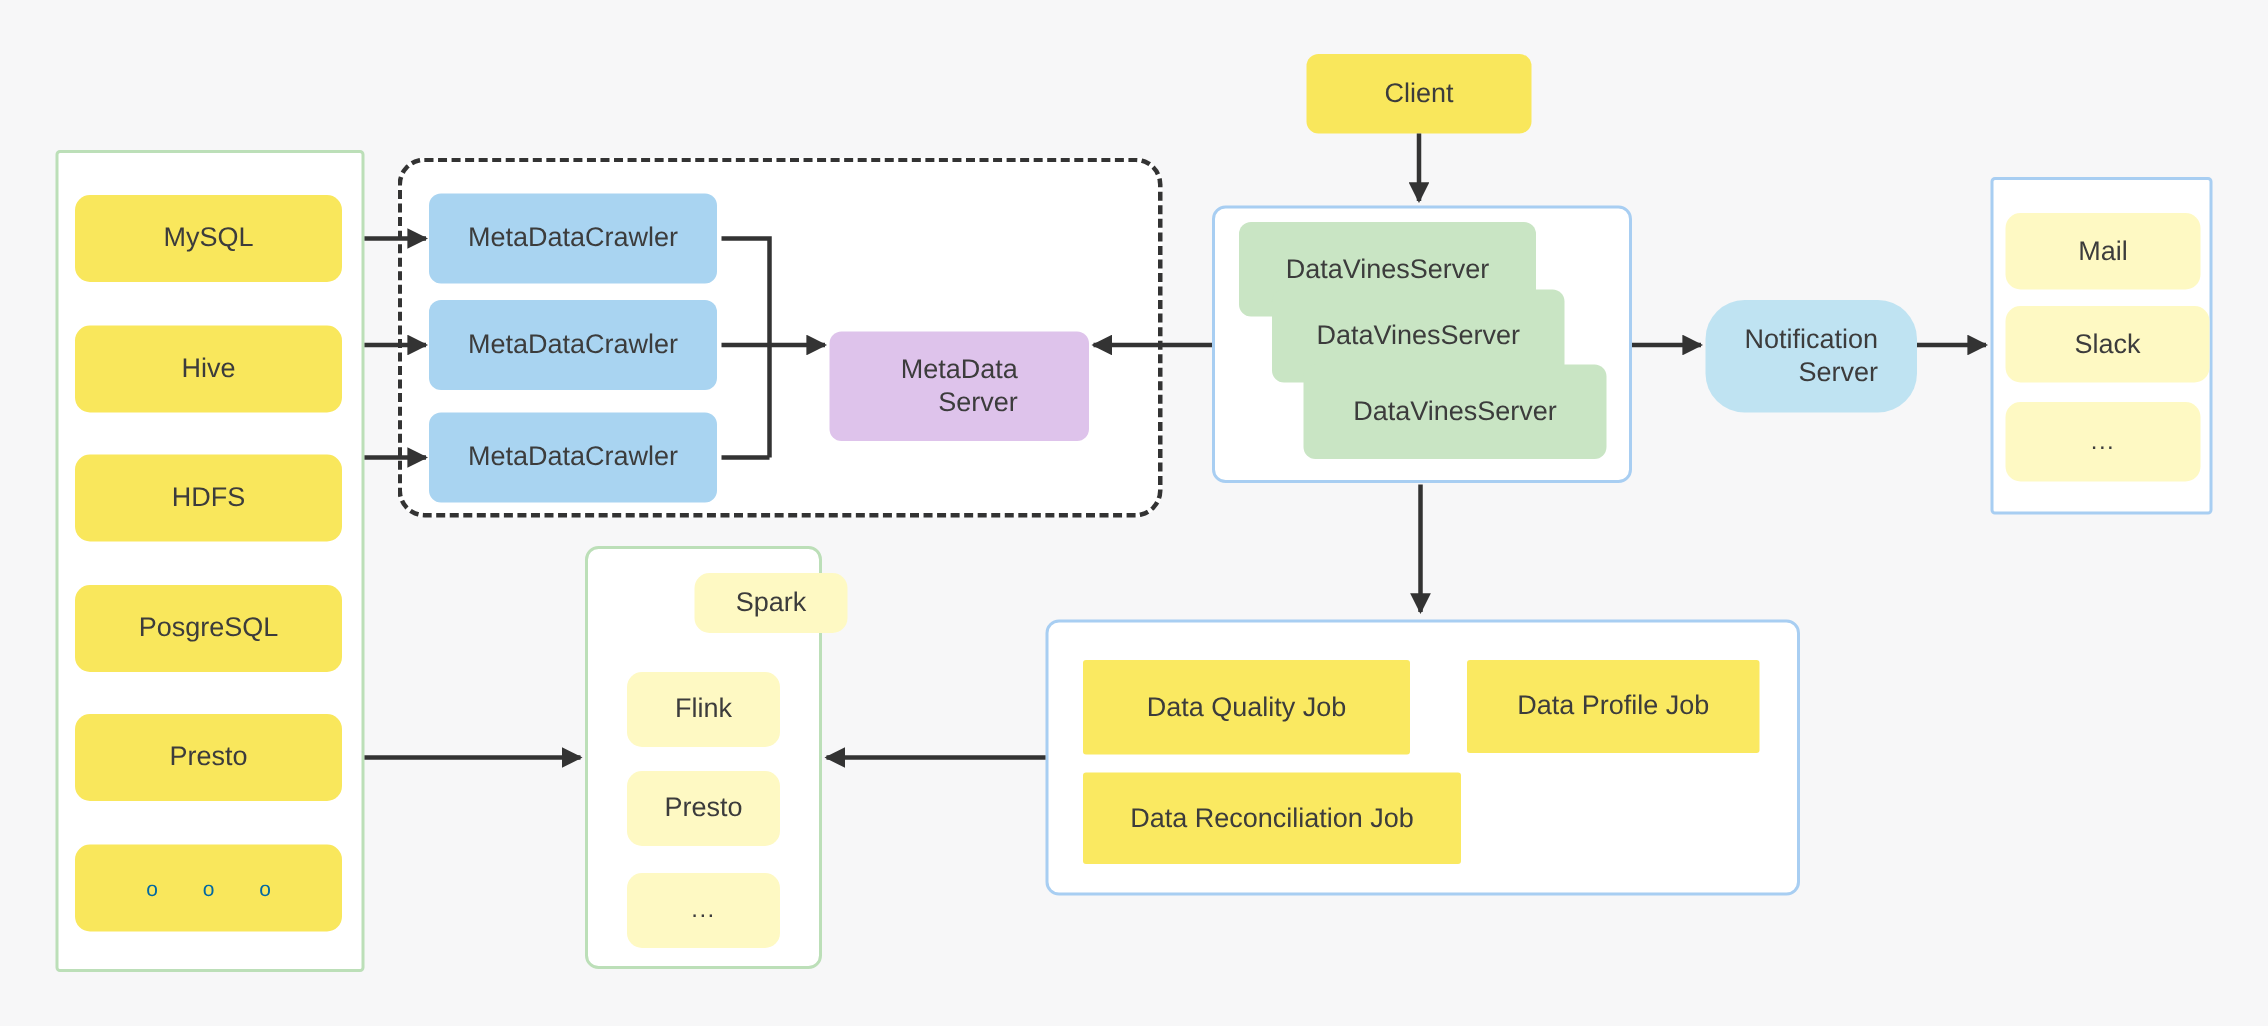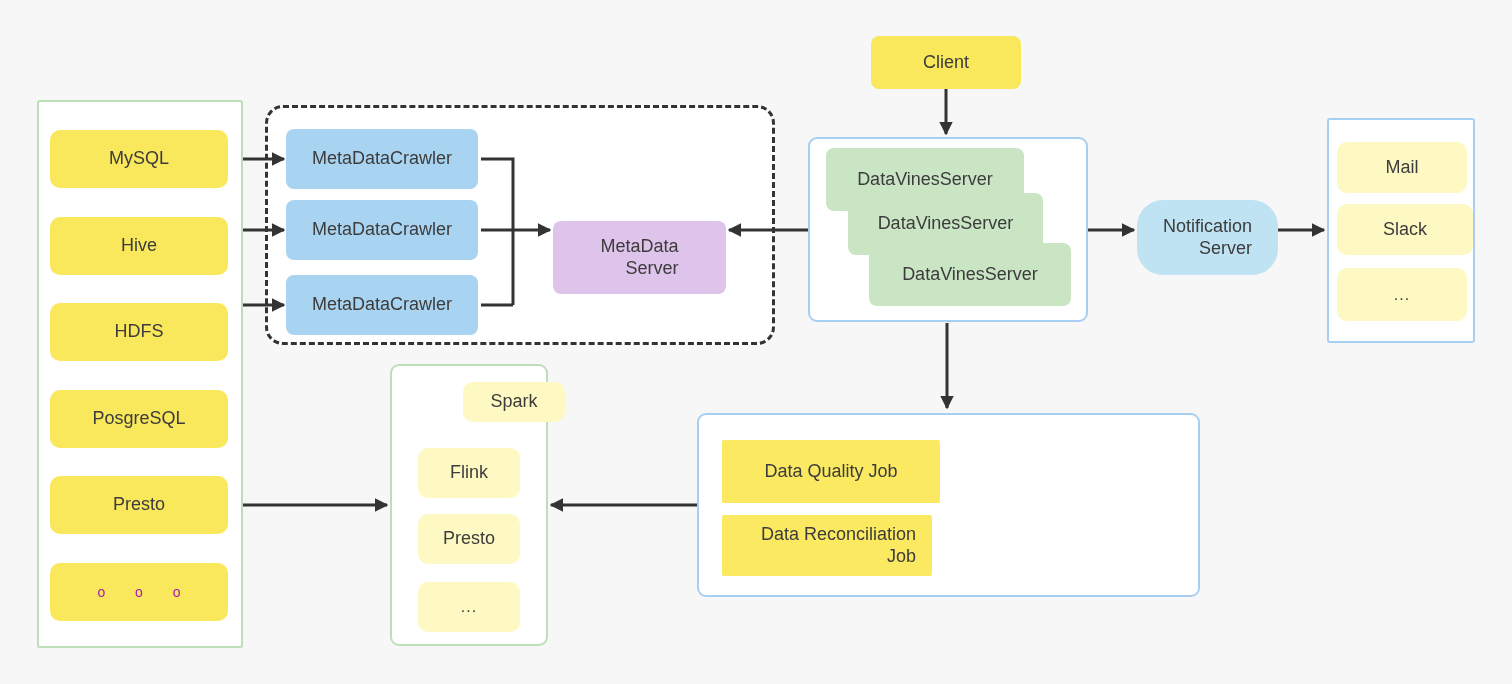--- a/index.html
+++ b/index.html
@@ -36,21 +36,21 @@
 
   
   .yellow  { background: #F9E75C; border-radius: 10px; }
   .yellow-sq { background: #FAE961; border-radius: 2px; }
   .orange  { background: #fef9c3; border-radius: 10px; }
   .blue    { background: #A9D4F1; border-radius: 8px; }
   .green   { background: #C9E5C4; border-radius: 8px; }
   .purple  { background: #DEC3EB; border-radius: 8px; }
   .cyan    { background: #BFE3F2; border-radius: 8px; }
 
-  .dots-small { font-size: 14px; letter-spacing: 13px; text-indent: 13px; color: #a21caf; }
+  .dots-small { font-size: 14px; letter-spacing: 13px; text-indent: 13px; color: #0369a1; }
   .ellipsis  { font-size: 16px; letter-spacing: 1px; }
 
   .connectors { position: absolute; left: 0; top: 0; pointer-events: none; }
 </style>
 </head>
 <body>
 
 <div class="stage">
 
   <div class="container green-border" style="left:37px; top:100px; width:206px; height:548px;"></div>
@@ -93,21 +93,22 @@
   <div class="node orange ellipsis" style="left:1337px; top:268px; width:130px; height:53px;">...</div>
 
   <div class="container green-border-round" style="left:390px; top:364px; width:158px; height:282px;"></div>
   <div class="node orange" style="left:422px; top:382px; width:102px; height:40px;margin-left:41px;">Spark</div>
   <div class="node orange" style="left:418px; top:448px; width:102px; height:50px;">Flink</div>
   <div class="node orange" style="left:418px; top:514px; width:102px; height:50px;">Presto</div>
   <div class="node orange ellipsis" style="left:418px; top:582px; width:102px; height:50px;">...</div>
 
   <div class="container blue-border-round" style="left:697px; top:413px; width:503px; height:184px;"></div>
   <div class="node yellow-sq" style="left:722px; top:440px; width:218px; height:63px;">Data Quality Job</div>
-  <div class="node yellow-sq" style="left:722px; top:515px; width:210px; height:61px; padding:0 16px;">Data Reconciliation Job</div>
+  <div class="node yellow-sq" style="left:978px; top:440px; width:195px; height:62px;">Data Profile Job</div>
+  <div class="node yellow-sq" style="left:722px; top:515px; width:252px; height:61px; padding:0 16px;">Data Reconciliation Job</div>
 
   <svg class="connectors" width="1512" height="684" viewBox="0 0 1512 684">
     <defs>
       <marker id="ah" viewBox="0 0 10 10" refX="9" refY="5" markerWidth="4.6" markerHeight="4.6" orient="auto" markerUnits="strokeWidth">
         <path d="M0,0 L10,5 L0,10 z" fill="#333333"></path>
       </marker>
     </defs>
     <g stroke="#333333" stroke-width="3" fill="none">
       <line x1="243" y1="159" x2="284" y2="159" marker-end="url(#ah)"></line>
       <line x1="243" y1="230" x2="284" y2="230" marker-end="url(#ah)"></line>

